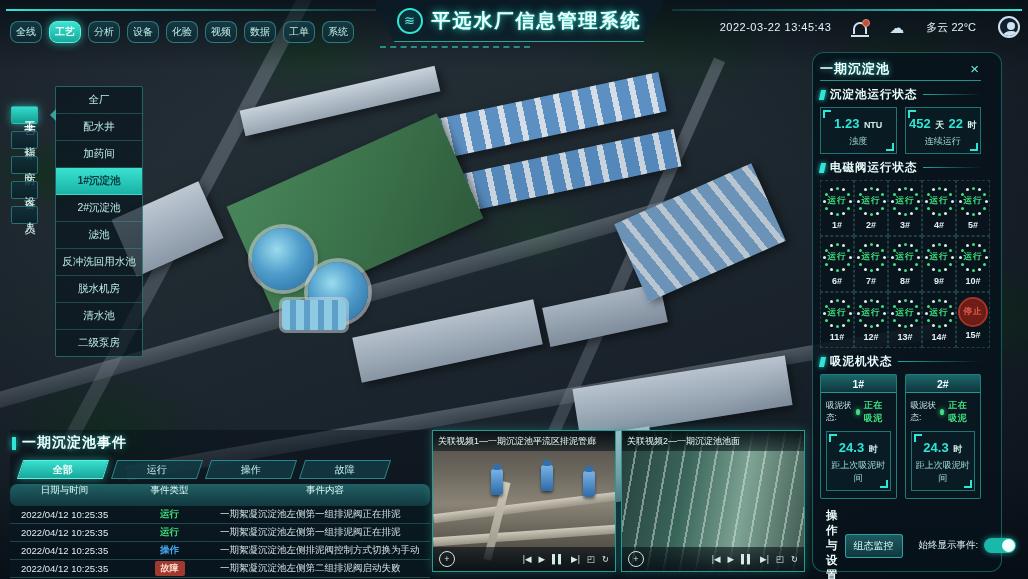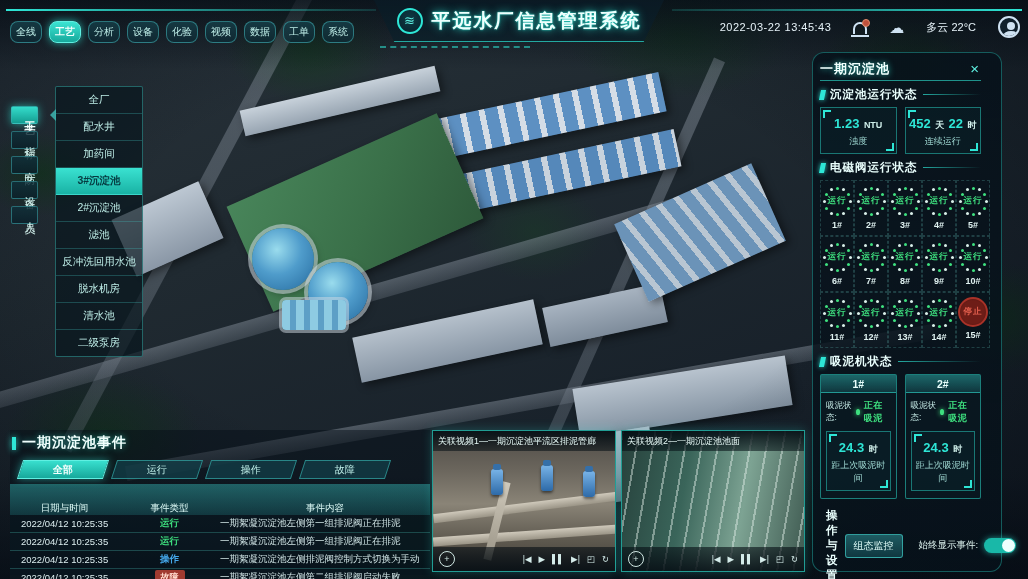--- a/index.html
+++ b/index.html
@@ -182,22 +182,22 @@
   #ev-title { font-size:14px; font-weight:bold; color:#f0fffd; letter-spacing:1px;
     text-shadow:0 0 6px rgba(46,230,214,.6); }
   #ev-tabs { display:flex; gap:8px; margin:4px 0 5px 10px; }
   .etab { width:86px; height:19px; transform:skewX(-18deg); display:flex; align-items:center;
     justify-content:center; background:rgba(18,60,70,.8); border:1px solid rgba(62,200,195,.55); cursor:pointer; }
   .etab span { transform:skewX(18deg); font-size:10px; color:#bfeee8; }
   .etab.active { background:linear-gradient(180deg,#38dfce,#17a89b); border-color:#5ff0e2;
     box-shadow:0 0 8px rgba(46,230,214,.5); }
   .etab.active span { color:#f4fffd; font-weight:bold; }
   #ev-table { width:100%; }
-  .ev-hrow { display:flex; height:31px; align-items:flex-end;
-    background:linear-gradient(180deg, rgba(50,170,170,.5), rgba(26,100,106,.45)); }
+  .ev-hrow { display:flex; height:22px; align-items:flex-start;
+    background:linear-gradient(180deg, rgba(50,170,170,.5), rgba(26,100,106,.45));border-radius:7px; }
   .ev-hrow .c { font-size:9.5px; color:#dffcf8; text-align:center; }
   .c1 { width:26%; } .c2 { width:24%; } .c3 { width:50%; }
   .ev-row { display:flex; height:18px; align-items:center;
     border-bottom:1px solid rgba(80,205,195,.28); background:rgba(10,28,36,.35); }
   .ev-row:nth-child(odd) { background:rgba(14,38,46,.3); }
   .ev-row .c { font-size:9.5px; overflow:hidden; white-space:nowrap; }
   .ev-row .c1 { color:#dcedef; text-align:center; }
   .ev-row .c2 { text-align:center; }
   .ev-row .c3 { color:#cfe3e4; }
   .t-run { color:#3ee07f; font-weight:bold; }
@@ -298,21 +298,21 @@
     <div class="vtab">指标</div>
     <div class="vtab">安防</div>
     <div class="vtab">设备</div>
     <div class="vtab">人员</div>
   </div>
 
   <div id="submenu">
     <div class="smi">全厂</div>
     <div class="smi">配水井</div>
     <div class="smi">加药间</div>
-    <div class="smi active">3#沉淀池</div>
+    <div class="smi active">1#沉淀池</div>
     <div class="smi">2#沉淀池</div>
     <div class="smi">滤池</div>
     <div class="smi">反冲洗回用水池</div>
     <div class="smi">脱水机房</div>
     <div class="smi">清水池</div>
     <div class="smi">二级泵房</div>
   </div>
 
   <div id="right-panel">
     <div id="rp-header">

